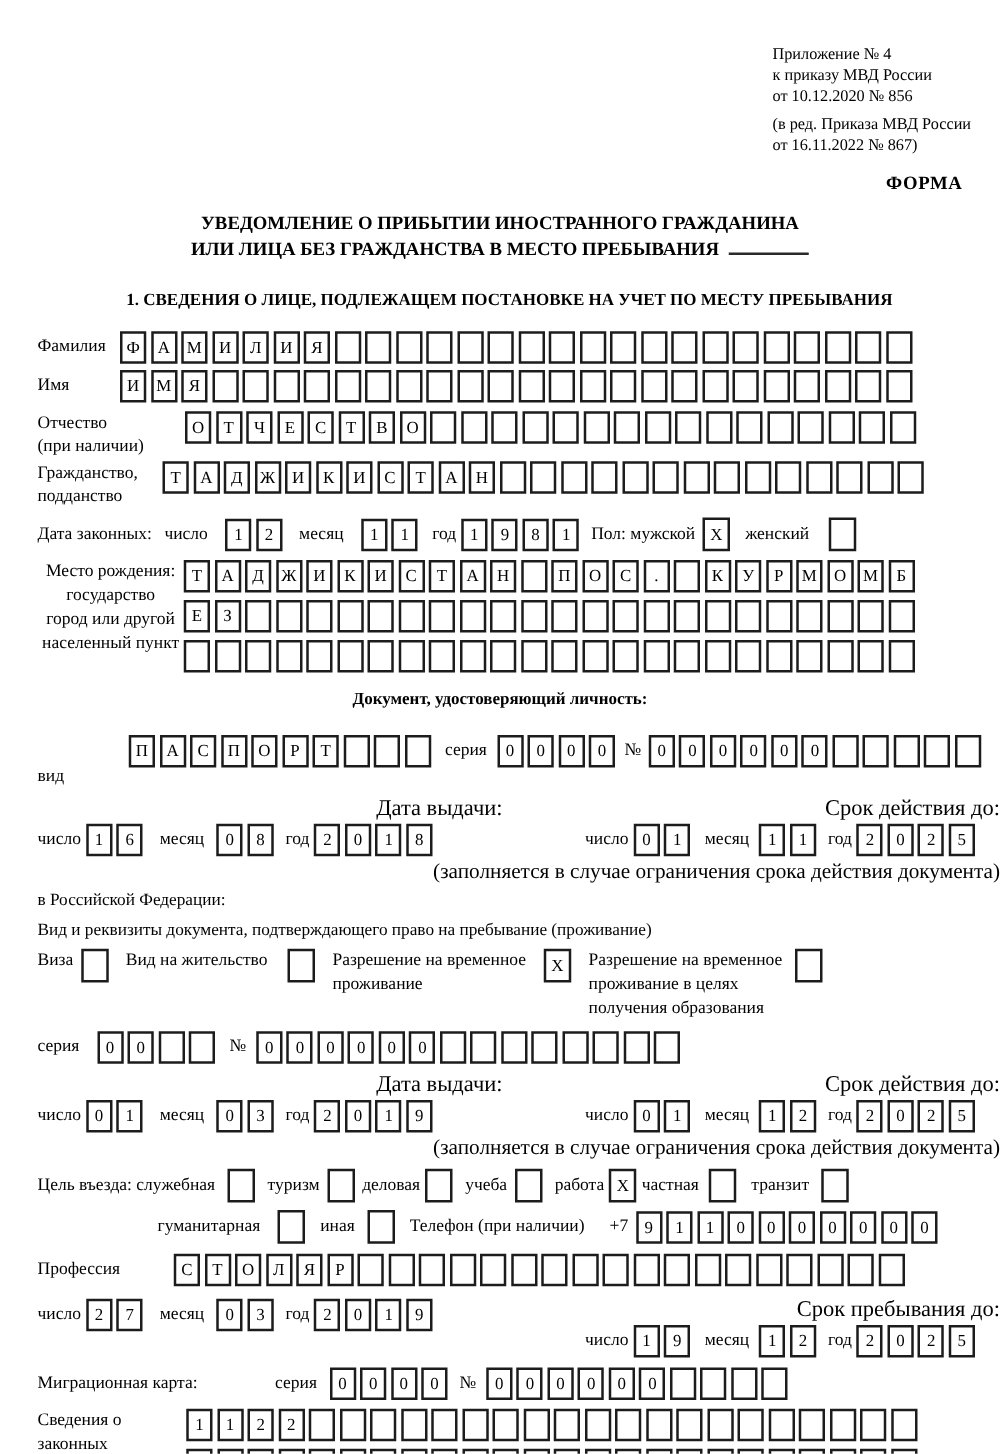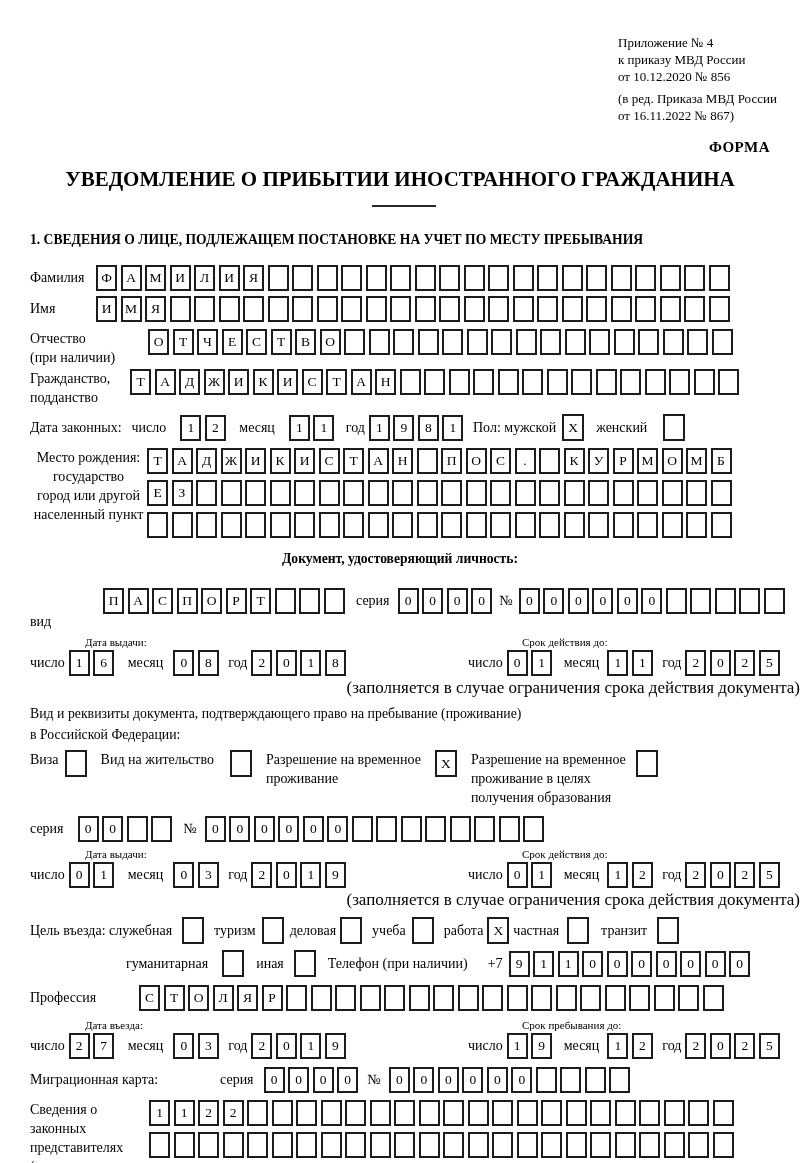--- a/index.html
+++ b/index.html
@@ -7,23 +7,23 @@
   body {
     width: 800px; height: 1163px; overflow: hidden;
     font-family: "Liberation Serif", "DejaVu Serif", serif;
     color: #000; font-size: 14px;
   }
   .page { padding: 34px 0 0 30px; width: 800px; }
 
   .appendix { margin-left: 588px; font-size: 13px; line-height: 17px; }
   .appendix .gap { height: 5px; }
   .forma { width: 740px; text-align: right; font-weight: bold; font-size: 15px; margin-top: 15px; letter-spacing: .5px; }
-  .title { width: 740px; text-align: center; font-weight: bold; font-size: 21px; line-height: 21px; margin-top: 13px; }
+  .title { width: 740px; text-align: center; font-weight: bold; font-size: 15px; line-height: 21px; margin-top: 13px; }
   .uline { display: inline-block; width: 64px; border-bottom: 2px solid #2a2a2a; height: 13px; margin-left: 8px; }
-  .sec-head { width: 755px; text-align: left; font-weight: bold; font-size: 13.6px; margin-top: 21px; }
+  .sec-head { width: 755px; text-align: center; font-weight: bold; font-size: 13.6px; margin-top: 21px; }
 
   .row { display: flex; align-items: center; margin-top: 5px; }
   .row.top { align-items: flex-start; }
   .cells { display: inline-flex; flex: none; }
   .cell {
     flex: none; width: 21px; height: 26px; margin-right: 3.5px;
     border: 2px solid #1c1c1c; background: #fff;
     display: inline-flex; align-items: center; justify-content: center;
     font-size: 13.5px;
   }
@@ -37,21 +37,21 @@
   .ml10 { margin-left: 10px; } .ml12 { margin-left: 12px; } .ml14 { margin-left: 14px; }
   .ml16 { margin-left: 16px; } .ml20 { margin-left: 20px; }
   .mlbl { line-height: 19px; flex: none; }
 
   .stack .cells { margin-bottom: 6px; display: flex; }
   .doc-head { width: 740px; text-align: center; font-weight: bold; font-size: 13.6px; margin-top: 7px; font-family: Liberation Serif, serif; }
 
   .dpair { display: flex; margin-top: 6px; }
   .dcol-l { width: 372px; }
   .dcol-r { width: 398px; }
-  .dhead { text-align: left; font-size: 11px; }
+  .dhead { text-align: right; font-size: 18px; }
   .dhead.left-pad { padding-left: 55px; }
   .dhead.right-pad { padding-left: 120px; }
   .drow { display: flex; align-items: center; margin-top: 2px; }
   .dcol-r .drow { padding-left: 66px; }
   .dnote { width: 770px; text-align: right; font-size: 17px; margin-top: 2px; }
 
   .text-line { font-size: 13.8px; margin-top: 5px; }
 </style>
 </head>
 <body>
@@ -64,21 +64,21 @@
     <div>от 10.12.2020 № 856</div>
     <div class="gap"></div>
     <div>(в ред. Приказа МВД России</div>
     <div>от 16.11.2022 № 867)</div>
   </div>
 
   <div class="forma">ФОРМА</div>
 
   <div class="title">
     <div>УВЕДОМЛЕНИЕ О ПРИБЫТИИ ИНОСТРАННОГО ГРАЖДАНИНА</div>
-    <div><span class="uline"></span></div>
+    <div><span>ИЛИ ЛИЦА БЕЗ ГРАЖДАНСТВА В МЕСТО ПРЕБЫВАНИЯ</span><span class="uline"></span></div>
   </div>
 
   <div class="sec-head">1. СВЕДЕНИЯ О ЛИЦЕ, ПОДЛЕЖАЩЕМ ПОСТАНОВКЕ НА УЧЕТ ПО МЕСТУ ПРЕБЫВАНИЯ</div>
 
   <div class="row" style="margin-top:17px">
     <span class="lbl w66">Фамилия</span>
     <span class="cells">
         <span class="cell">Ф</span>
         <span class="cell">А</span>
         <span class="cell">М</span>
@@ -401,22 +401,22 @@
             <span class="cell">2</span>
             <span class="cell">0</span>
             <span class="cell">2</span>
             <span class="cell">5</span>
           </span>
       </div>
     </div>
   </div>
   <div class="dnote">(заполняется в случае ограничения срока действия документа)</div>
 
+  <div class="text-line">в Российской Федерации:</div>
   <div class="text-line" style="margin-top:8px">Вид и реквизиты документа, подтверждающего право на пребывание (проживание)</div>
-  <div class="text-line">в Российской Федерации:</div>
 
   <div class="row top" style="margin-top:7px">
     <span class="lbl mlbl">Виза</span>
     <span class="cell checkbox ml6"></span>
     <span class="lbl ml14 mlbl">Вид на жительство</span>
     <span class="cell checkbox ml16"></span>
     <div class="multi ml14">
       <div>Разрешение на временное</div>
       <div>проживание</div>
     </div>
@@ -567,21 +567,20 @@
         <span class="cell"></span>
         <span class="cell"></span>
         <span class="cell"></span>
         <span class="cell"></span>
         <span class="cell"></span>
       </span>
   </div>
 
   <div class="dpair" style="margin-top:8px">
     <div class="dcol-l">
-      <div class="dhead left-pad">Дата въезда:</div>
       <div class="drow">
         <span class="lbl">число</span>
         <span class="cells ml4">
             <span class="cell">2</span>
             <span class="cell">7</span>
           </span>
         <span class="lbl ml10">месяц</span>
         <span class="cells ml10">
             <span class="cell">0</span>
             <span class="cell">3</span>

